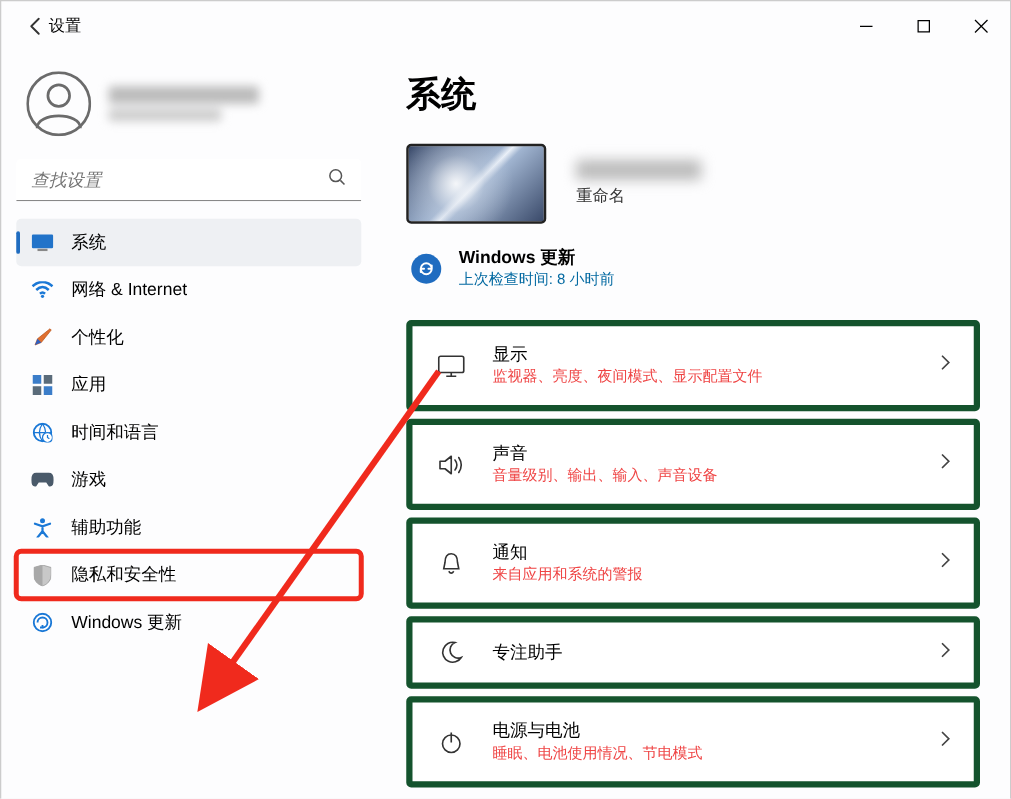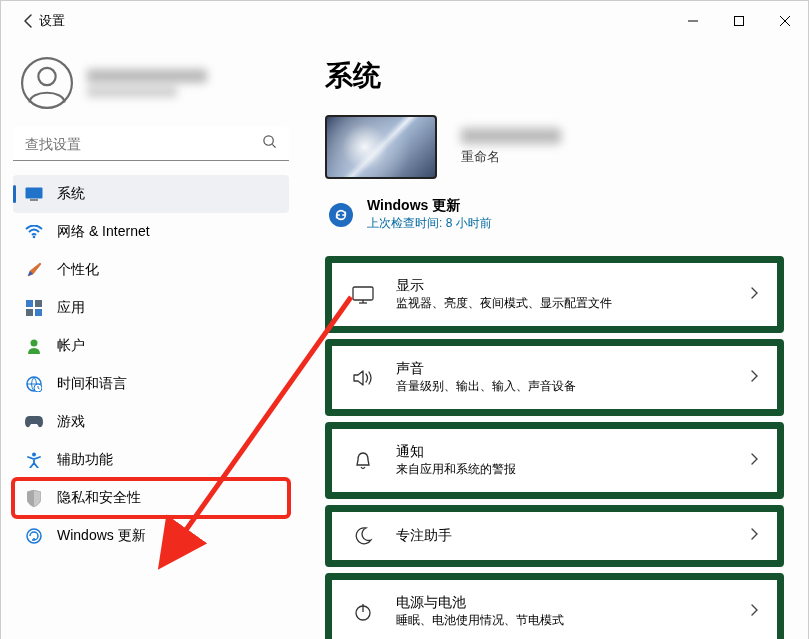--- a/index.html
+++ b/index.html
@@ -14,46 +14,46 @@
   .win-btn svg { width:12px; height:12px; stroke:#000; stroke-width:1; fill:none; }
   .content { display:flex; height:599px; }
   .sidebar { width:300px; padding: 10px 12px 0 12px; }
   .profile { display:flex; align-items:center; gap:14px; padding:6px 8px 18px 8px; }
   .avatar { width:52px; height:52px; }
   .avatar svg { width:52px; height:52px; }
   .profile-text { display:flex; flex-direction:column; gap:4px; filter: blur(4px); }
   .profile-name { font-size:15px; font-weight:600; background:#bbb; width:120px; height:14px; border-radius:2px; }
   .profile-email { font-size:12px; color:#666; background:#ccc; width:90px; height:10px; border-radius:2px; }
   .search-box { display:flex; align-items:center; justify-content:space-between; height:34px; border-bottom:1px solid #888; background:#fff; padding:0 12px; border-radius:4px 4px 0 0; margin-bottom:14px;}
-  .search-box input { border:none; outline:none; font-size:14px; flex:1; background:transparent; color:#1d4ed8;}
+  .search-box input { border:none; outline:none; font-size:14px; flex:1; background:transparent; color:#1d4ed8;font-style:italic;}
   .nav { display:flex; flex-direction:column; gap:0; }
   .nav-item { display:flex; align-items:center; gap:14px; height:38px; padding:0 12px; border-radius:4px; cursor:pointer; font-size:14px; position:relative;}
   .nav-item .icon { width:18px; height:18px; display:flex; align-items:center; justify-content:center; }
   .nav-item.active { background:#eef0f3; }
   .nav-item.active::before { content:""; position:absolute; left:0; top:10px; bottom:10px; width:3px; background:#1f6cc0; border-radius:2px; }
   .nav-item.highlight { outline:4px solid #f02a1d; outline-offset:-2px; }
   .main { flex:1; padding:16px 24px 0 24px; overflow:hidden; }
   .page-title { font-size:28px; font-weight:600; margin-bottom:20px; }
   .hero { display:flex; align-items:center; gap:24px; margin-bottom:18px; }
   .pc-thumb { width:112px; height:64px; border:2px solid #222; border-radius:4px; background:linear-gradient(135deg,#3a4a6a 0%, #a0b4d0 45%, #eaf0f8 50%, #a0b4d0 55%, #3a4a6a 100%); overflow:hidden; position:relative;}
   .pc-thumb::after{content:"";position:absolute;inset:0;background:radial-gradient(circle at 35% 50%, rgba(255,255,255,0.9) 0%, rgba(200,210,225,0.4) 30%, transparent 60%);}
   .pc-meta { display:flex; flex-direction:column; gap:4px;justify-content:flex-end; }
   .pc-name { font-size:15px; font-weight:600; filter:blur(5px); background:#bbb; width:100px; height:16px; border-radius:2px; }
   .pc-rename { font-size:13px; color:#333; cursor:pointer; }
   .update-row { display:flex; align-items:center; gap:14px; padding:0 4px 10px 4px; }
   .update-icon { width:24px; height:24px; border-radius:50%; background:#1f6cc0; display:flex; align-items:center; justify-content:center;}
   .update-text { display:flex; flex-direction:column; }
   .update-title { font-size:14px; font-weight:600; }
   .update-sub { font-size:12px; color:#0369a1; }
   .cards { display:flex; flex-direction:column; gap:6px; margin-top:14px; }
-  .card { display:flex; align-items:center; background:#fff; border:7px solid #14532d; border-radius:4px; padding:14px 18px; cursor:pointer; }
+  .card { display:flex; align-items:center; background:#fff; border:5px solid #14532d; border-radius:4px; padding:14px 18px; cursor:pointer; }
   .card-icon { width:26px; display:flex; align-items:center; justify-content:center; margin-right:20px; }
   .card-text { flex:1; display:flex; flex-direction:column; }
   .card-title { font-size:14px; }
-  .card-sub { font-size:12px; color:#000000; }
+  .card-sub { font-size:12px; color:#ef4444; }
   .chevron { color:#555; }
   
   .arrow-svg { position:absolute; left:150px; top:286px; width:210px; height:300px; pointer-events:none; }
 </style>
 </head>
 <body>
 
 <div class="window">
 
   <div class="titlebar">
@@ -147,29 +147,20 @@
                 <rect x="9" y="0" width="7" height="7" fill="#5a6b7a"></rect>
                 <rect x="0" y="9" width="7" height="7" fill="#5a6b7a"></rect>
                 <rect x="9" y="9" width="7" height="7" fill="#3b7dc9"></rect>
               </svg>
             </span>
           <span>应用</span>
         </div>
         <div class="nav-item">
           <span class="icon">
               <svg width="16" height="16" viewBox="0 0 16 16">
-                <circle cx="8" cy="5" r="3.5" fill="#3aa03a"></circle>
-                <path d="M2 16 Q2 10 8 10 Q14 10 14 16 Z" fill="#3aa03a"></path>
-              </svg>
-            </span>
-          <span>帐户</span>
-        </div>
-        <div class="nav-item">
-          <span class="icon">
-              <svg width="16" height="16" viewBox="0 0 16 16">
                 <circle cx="8" cy="8" r="7" fill="none" stroke="#1a78d6" stroke-width="1.5"></circle>
                 <path d="M8 1 Q3 8 8 15 Q13 8 8 1" fill="none" stroke="#1a78d6" stroke-width="1"></path>
                 <line x1="1" y1="8" x2="15" y2="8" stroke="#1a78d6" stroke-width="1"></line>
                 <circle cx="12" cy="12" r="4" fill="#fff" stroke="#1a78d6" stroke-width="1"></circle>
                 <path d="M12 10 L12 12 L13.5 13" stroke="#1a78d6" stroke-width="1" fill="none"></path>
               </svg>
             </span>
           <span>时间和语言</span>
         </div>
         <div class="nav-item">

